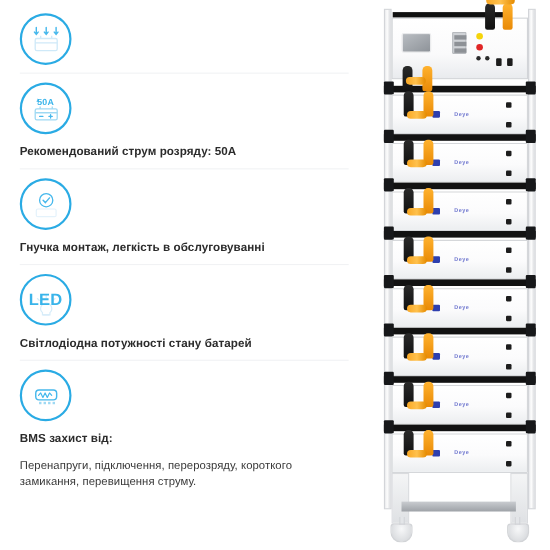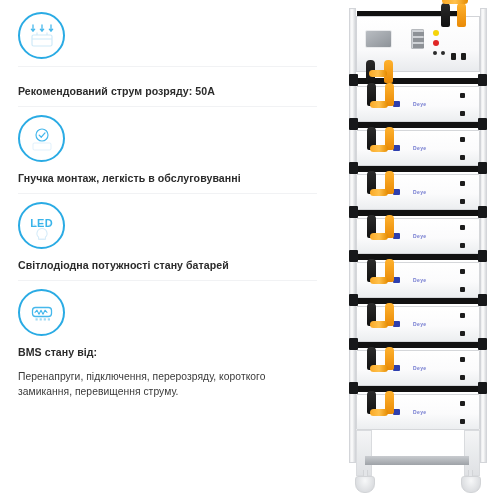--- a/index.html
+++ b/index.html
@@ -38,21 +38,21 @@
     position: absolute;
     font-size: 8px;
     font-weight: 700;
     color: #39b4ea;
     letter-spacing: .2px;
     top: 11px;
     left: 0; right: 0;
     text-align: center;
     pointer-events: none;
   }
-  .icon-text.led { font-size: 11px; top: 13px; }
+  .icon-text.led { font-size: 15px; top: 13px; }
   .feature-text {
     margin-top: 9px;
     font-size: 10.6px;
     line-height: 1.42;
     color: #2b2b2b;
     font-weight: 700;
     letter-spacing: .05px;
     max-width: 290px;
   }
   .feature-text.sub {
@@ -192,20 +192,35 @@
             <path d="M7 20 H27"></path>
             <path d="M12 16 V13.6 M22 16 V13.6"></path>
           </g>
         </svg>
         <span class="icon-text"></span>
       </div>
     </div>
     <div class="feature-divider"></div>
 
     <div class="feature">
+      <div class="icon-circle">
+        <svg class="icon-inner" viewBox="0 0 34 34">
+          <g fill="none" stroke="#9fd9f3" stroke-width="1.2">
+            <rect x="7" y="17" width="20" height="10" rx="1.5"></rect>
+            <path d="M7 20.5 H27"></path>
+            <path d="M11.5 17 V14.8 M22.5 17 V14.8"></path>
+          </g>
+          <g fill="none" stroke="#46b8ec" stroke-width="1.2" stroke-linecap="round">
+            <path d="M11 23.8 H14"></path>
+            <path d="M21 22.3 V25.3 M19.5 23.8 H22.5"></path>
+          </g>
+          <path d="M9.6 7.2 L8.1 10.4 H9.8 L8.6 13.2 L11 9.8 H9.4 Z" fill="#46b8ec"></path>
+        </svg>
+        <span class="icon-text">50A</span>
+      </div>
       <div class="feature-text">Рекомендований струм розряду: 50A</div>
     </div>
     <div class="feature-divider"></div>
 
     <div class="feature">
       <div class="icon-circle">
         <svg class="icon-inner" viewBox="0 0 34 34">
           <circle cx="17" cy="13" r="6" fill="none" stroke="#46b8ec" stroke-width="1.2"></circle>
           <path d="M14.2 13.1 L16.3 15.2 L20 10.9" fill="none" stroke="#46b8ec" stroke-width="1.3" stroke-linecap="round" stroke-linejoin="round"></path>
           <g fill="none" stroke="#e4f2fb" stroke-width="1.1">
@@ -240,21 +255,21 @@
           <path d="M10 16.4 l2-2.2 2 4.1 2-4.1 2 4.1 2-4.1 2 2.2" fill="none" stroke="#46b8ec" stroke-width="1.1" stroke-linecap="round" stroke-linejoin="round"></path>
           <g fill="#9fd9f3">
             <rect x="10.5" y="22.3" width="2.2" height="2.2"></rect>
             <rect x="14.6" y="22.3" width="2.2" height="2.2"></rect>
             <rect x="18.7" y="22.3" width="2.2" height="2.2"></rect>
             <rect x="22.8" y="22.3" width="2.2" height="2.2"></rect>
           </g>
         </svg>
         <span class="icon-text"></span>
       </div>
-      <div class="feature-text">BMS стану від:</div>
+      <div class="feature-text">BMS захист від:</div>
       <div class="feature-text sub">Перенапруги, підключення, перерозряду, короткого замикання, перевищення струму.</div>
     </div>
 
   </div>
 
   <div id="product">
     <div id="rack">
 
       <div class="rack-post left"></div>
       <div class="rack-post right"></div>

